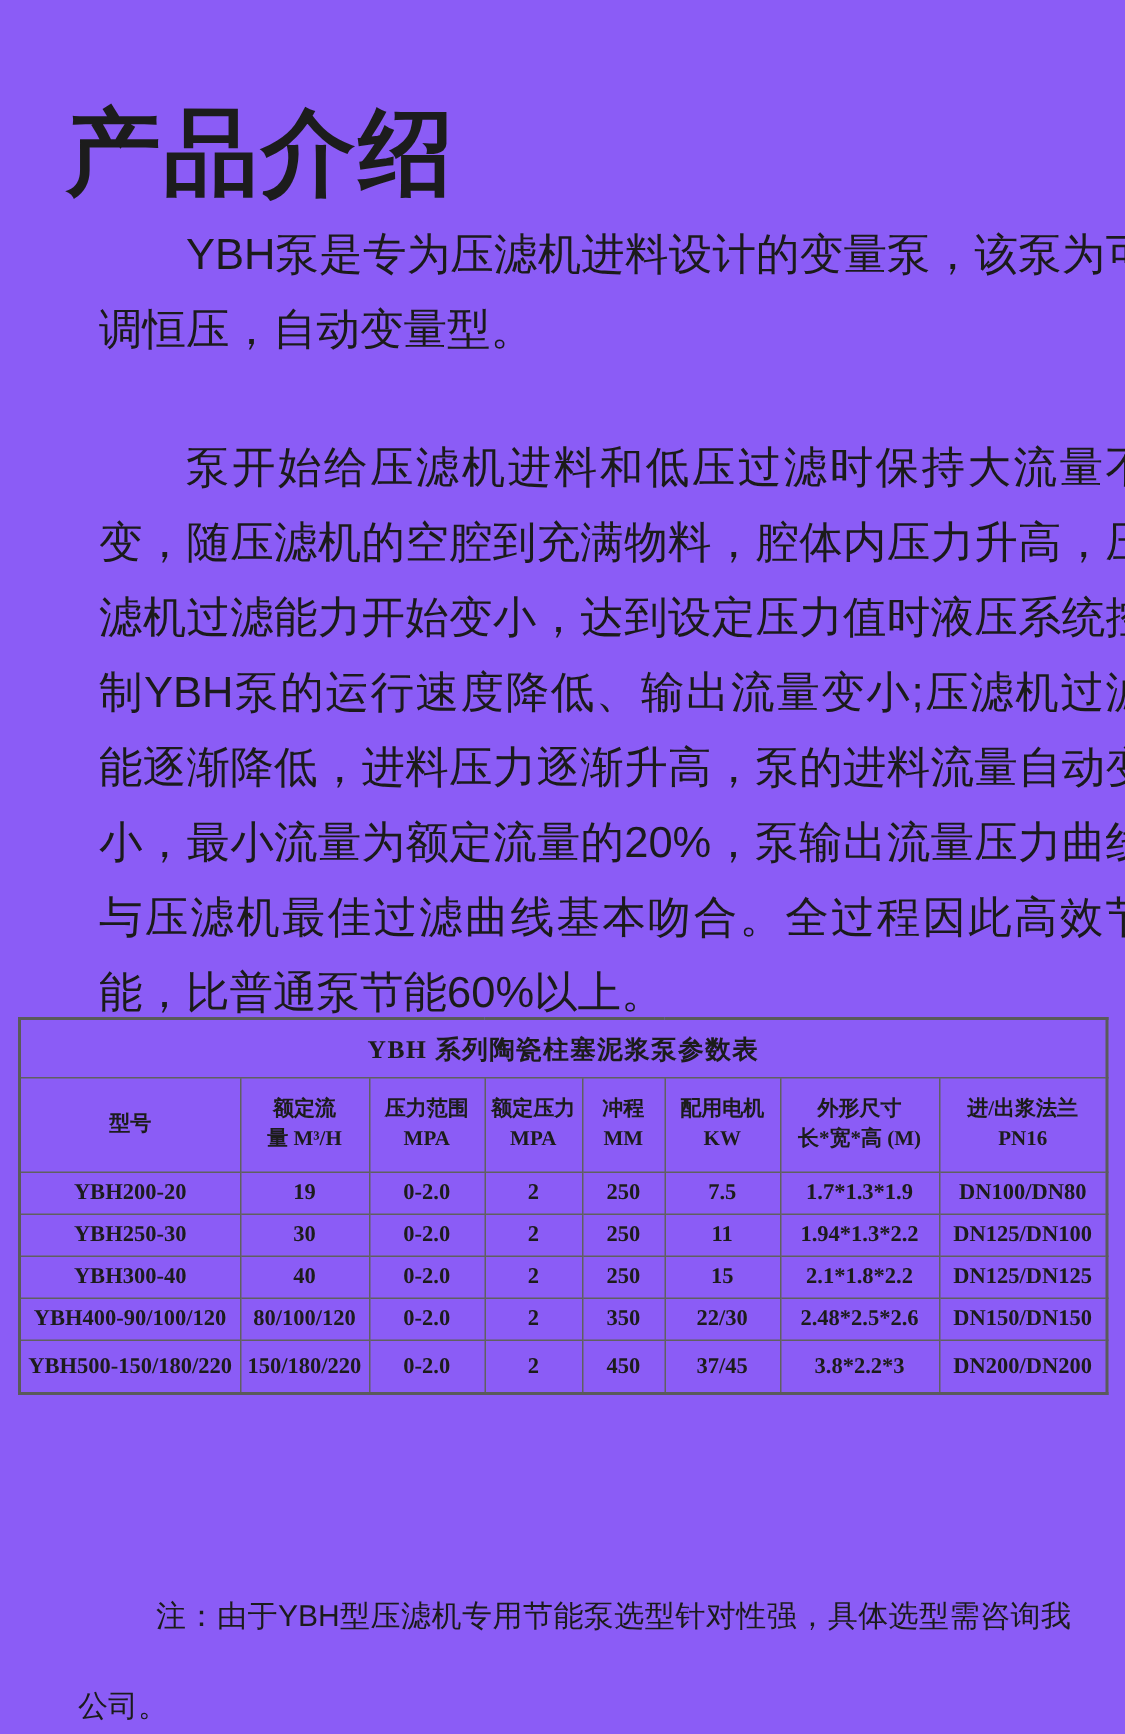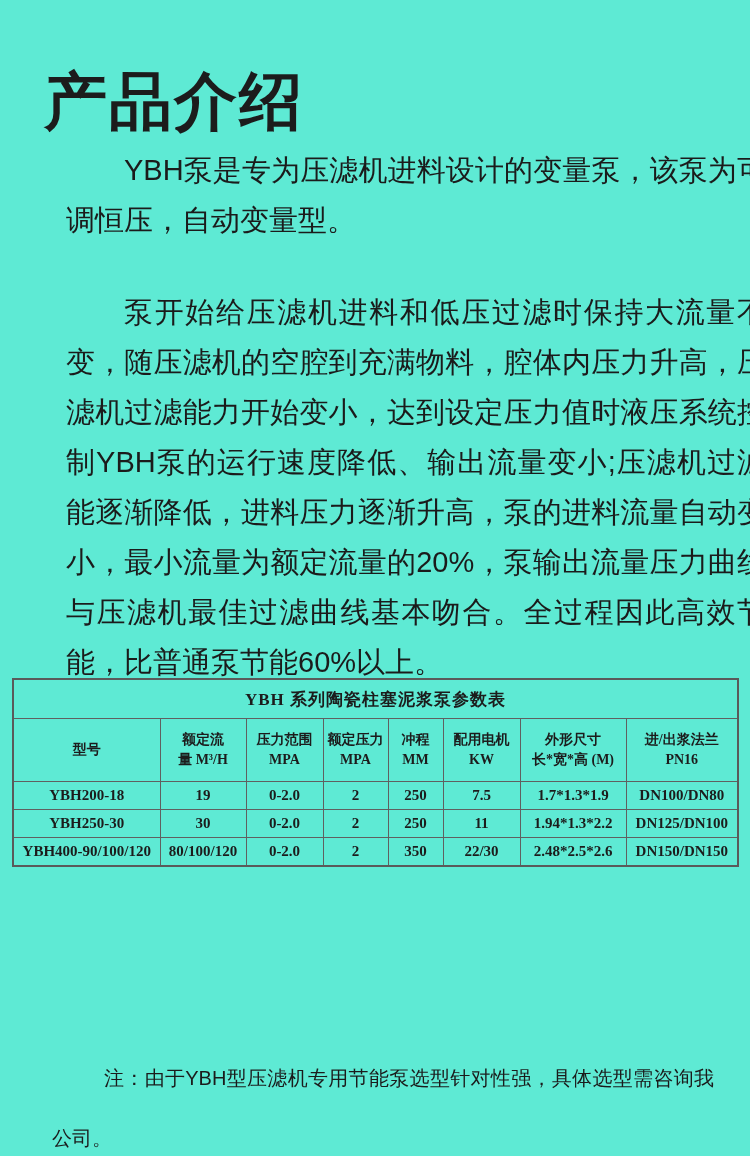--- a/index.html
+++ b/index.html
@@ -1,18 +1,18 @@
 <!DOCTYPE html>
 <html><head>
 <meta charset="utf-8">
 <style>
   html,body { margin:0; padding:0; }
   body { background:#ffffff; }
   .page {
-    position:relative; width:750px; height:1156px; background:#5eead4;
+    position:relative; width:750px; height:1156px; background:#8b5cf6;
     overflow:hidden; font-family:"Liberation Sans", sans-serif;
   }
   .page-title {
     position:absolute; left:44px; top:20px;
     font-size:63px; line-height:80px; font-weight:900;
     color:#1c1c1c; letter-spacing:2px;
     font-family:"DejaVu Sans","Liberation Sans",sans-serif;
   }
   .para {
     position:absolute; left:25px; width:700px;
@@ -111,48 +111,68 @@
             <div class="hline">长*宽*高 (M)</div>
           </th>
           <th>
             <div class="hline">进/出浆法兰</div>
             <div class="hline">PN16</div>
           </th>
         </tr>
       </thead>
       <tbody class="spec-body">
           <tr>
-            <td>YBH200-18</td>
+            <td>YBH200-20</td>
             <td>19</td>
             <td>0-2.0</td>
             <td>2</td>
             <td>250</td>
             <td>7.5</td>
             <td>1.7*1.3*1.9</td>
             <td>DN100/DN80</td>
           </tr>
           <tr>
             <td>YBH250-30</td>
             <td>30</td>
             <td>0-2.0</td>
             <td>2</td>
             <td>250</td>
             <td>11</td>
             <td>1.94*1.3*2.2</td>
             <td>DN125/DN100</td>
           </tr>
           <tr>
+            <td>YBH300-40</td>
+            <td>40</td>
+            <td>0-2.0</td>
+            <td>2</td>
+            <td>250</td>
+            <td>15</td>
+            <td>2.1*1.8*2.2</td>
+            <td>DN125/DN125</td>
+          </tr>
+          <tr>
             <td>YBH400-90/100/120</td>
             <td>80/100/120</td>
             <td>0-2.0</td>
             <td>2</td>
             <td>350</td>
             <td>22/30</td>
             <td>2.48*2.5*2.6</td>
             <td>DN150/DN150</td>
+          </tr>
+          <tr>
+            <td>YBH500-150/180/220</td>
+            <td>150/180/220</td>
+            <td>0-2.0</td>
+            <td>2</td>
+            <td>450</td>
+            <td>37/45</td>
+            <td>3.8*2.2*3</td>
+            <td>DN200/DN200</td>
           </tr>
         </tbody>
     </table>
   </div>
 
   <p class="note">注：由于YBH型压滤机专用节能泵选型针对性强，具体选型需咨询我公司。</p>
 
 </div>
 
 </body></html>

